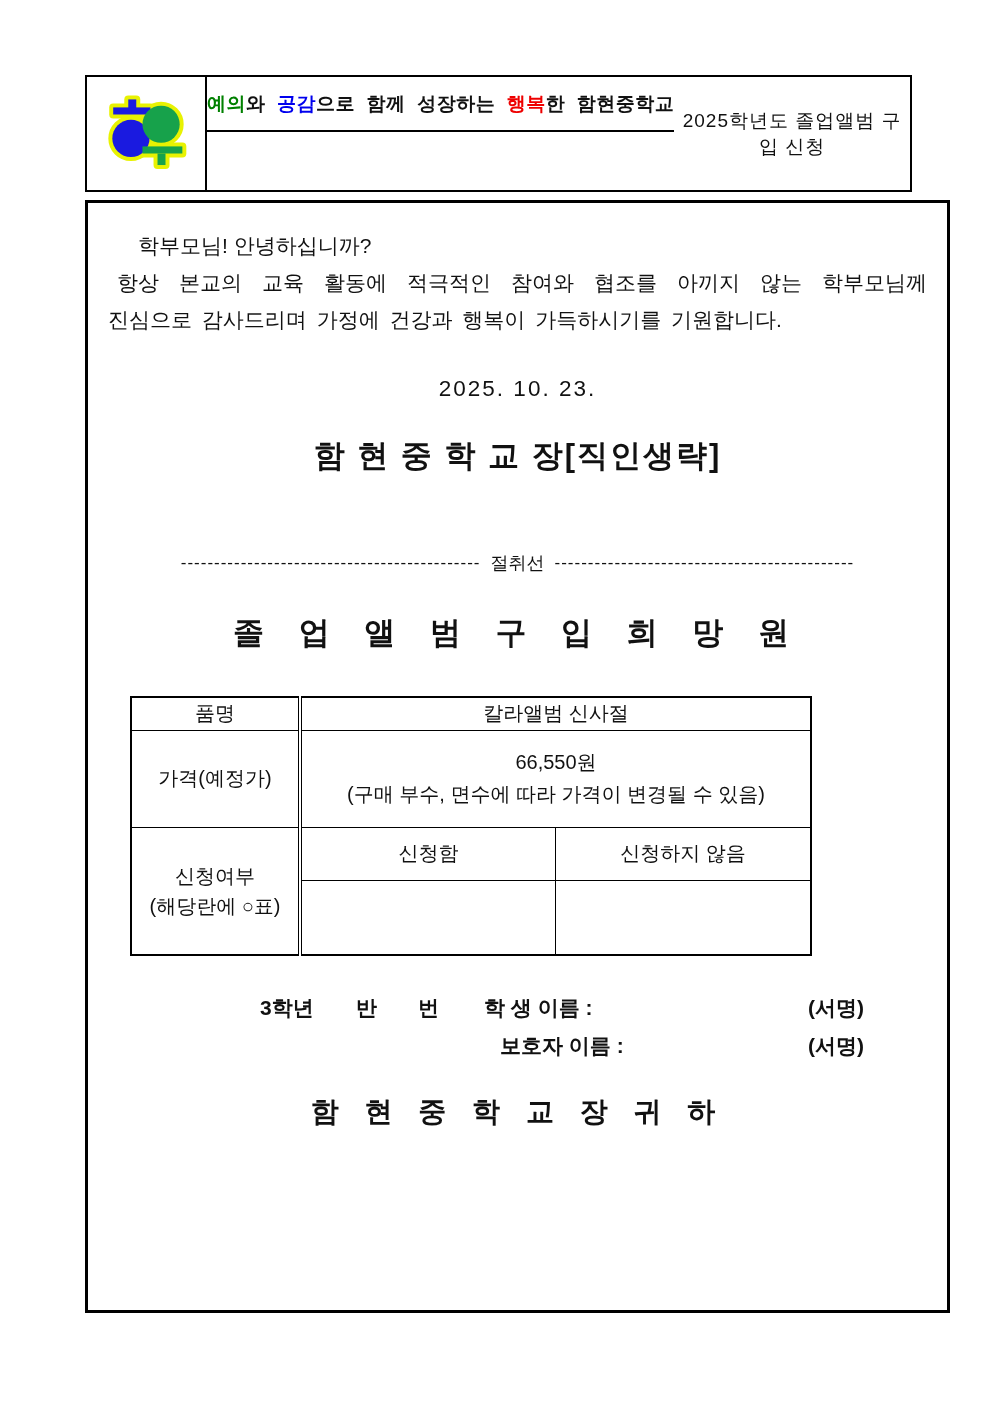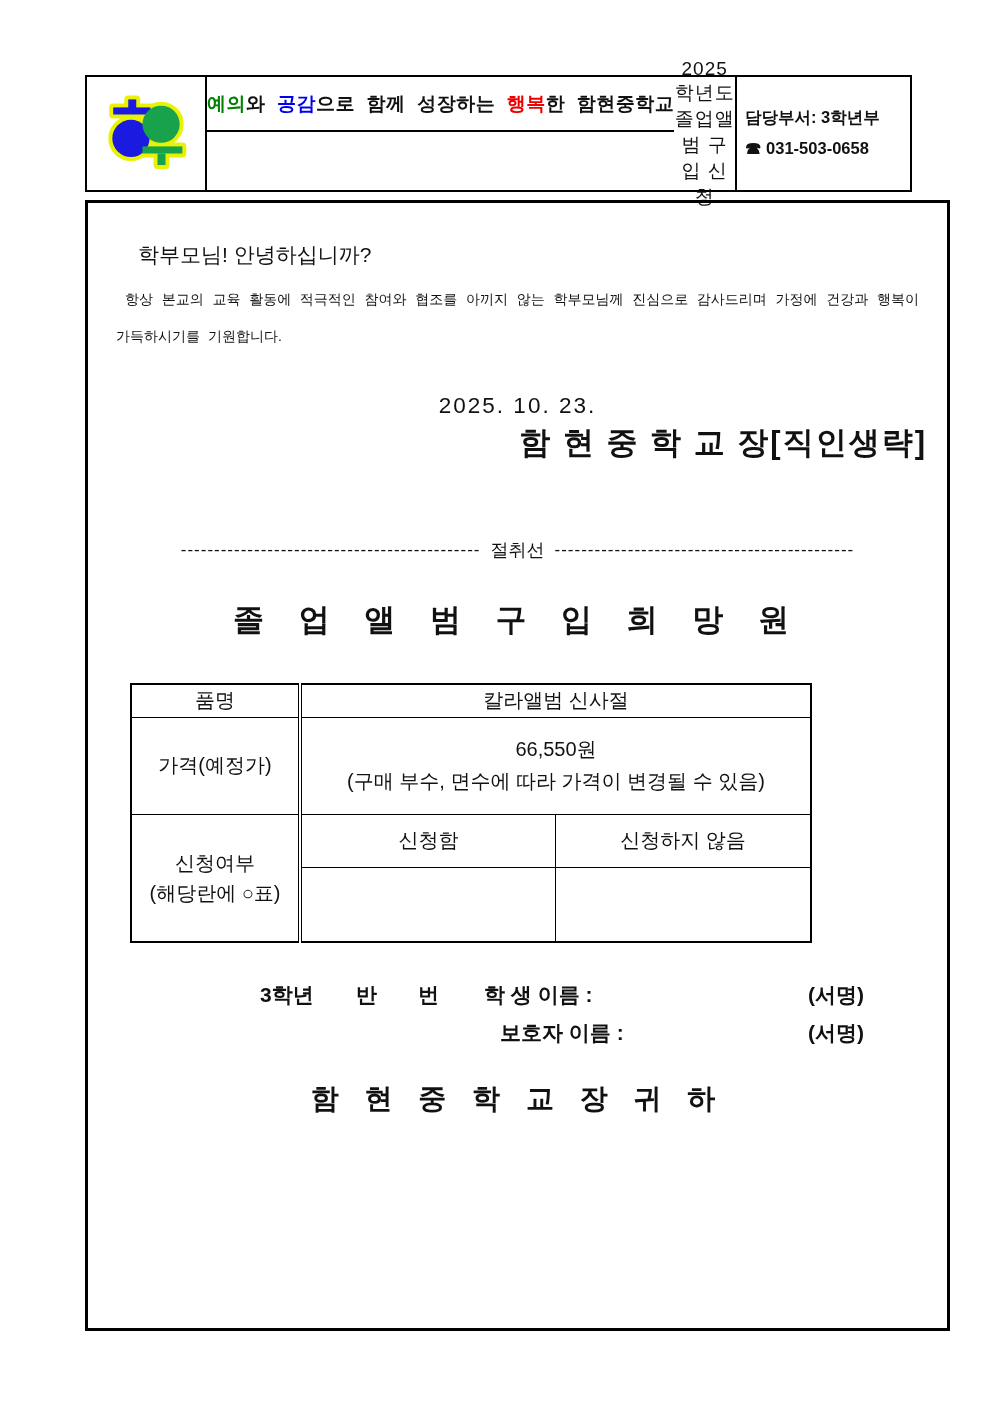--- a/index.html
+++ b/index.html
@@ -45,44 +45,45 @@
   }
   .green{color:#008000;}
   .blue{color:#0000ee;}
   .red{color:#ee0000;}
 
   
   .main-box{
     position:absolute;left:85px;top:200px;
     width:819px;height:1107px;
     border:3px solid #000;
-    padding:9px 20px;
+    padding:0 20px;
     box-sizing:content-box;
   }
   .greeting{
     margin:24px 0 0 0;
     padding-left:30px;
     font-size:21px;line-height:37px;
   }
   .para{
-    margin:8px;
-    font-size:14px;line-height:37px;
+    margin:0;
+    font-size:21px;line-height:37px;
     text-align:justify;
     text-indent:9px;
     word-spacing:4px;
     word-break:keep-all;
   }
   .date-line{
     margin-top:36px;
     text-align:center;
     font-size:22.5px;line-height:30px;
     letter-spacing:2px;
   }
   .principal-line{
-    text-align:right;
+    margin-top:30px;
+    text-align:center;
     font-size:31px;font-weight:bold;line-height:44px;
     letter-spacing:2px;
   }
   .cutline{
     margin-top:72px;
     display:flex;align-items:center;justify-content:center;
     font-size:17px;line-height:26px;
     white-space:pre;
     overflow:hidden;
   }
@@ -164,24 +165,20 @@
           <circle cx="67" cy="33" r="21" fill="#17a24b"></circle>
           <rect x="46" y="58" width="45" height="8" fill="#17a24b"></rect>
           <rect x="63" y="66" width="9" height="13" fill="#17a24b"></rect>
         </g>
       </svg>
     </div>
     <div class="center-cell">
       <div class="slogan-row"><span class="green">예의</span><span>와  </span><span class="blue">공감</span><span>으로  함께  성장하는  </span><span class="red">행복</span><span>한  함현중학교</span></div>
       <div class="title-row">2025학년도 졸업앨범 구입 신청</div>
     </div>
-    <div class="right-cell">
-      <div>담당부서: 3학년부</div>
-      <div>☎ 031-503-0658</div>
-    </div>
   </div>
 
   <div class="main-box">
 
     <p class="greeting">학부모님! 안녕하십니까?</p>
     <p class="para">항상 본교의 교육 활동에 적극적인 참여와 협조를 아끼지 않는 학부모님께 진심으로 감사드리며 가정에 건강과 행복이 가득하시기를 기원합니다.</p>
 
     <div class="date-line">2025. 10. 23.</div>
     <div class="principal-line">함 현 중 학 교 장[직인생략]</div>
 

